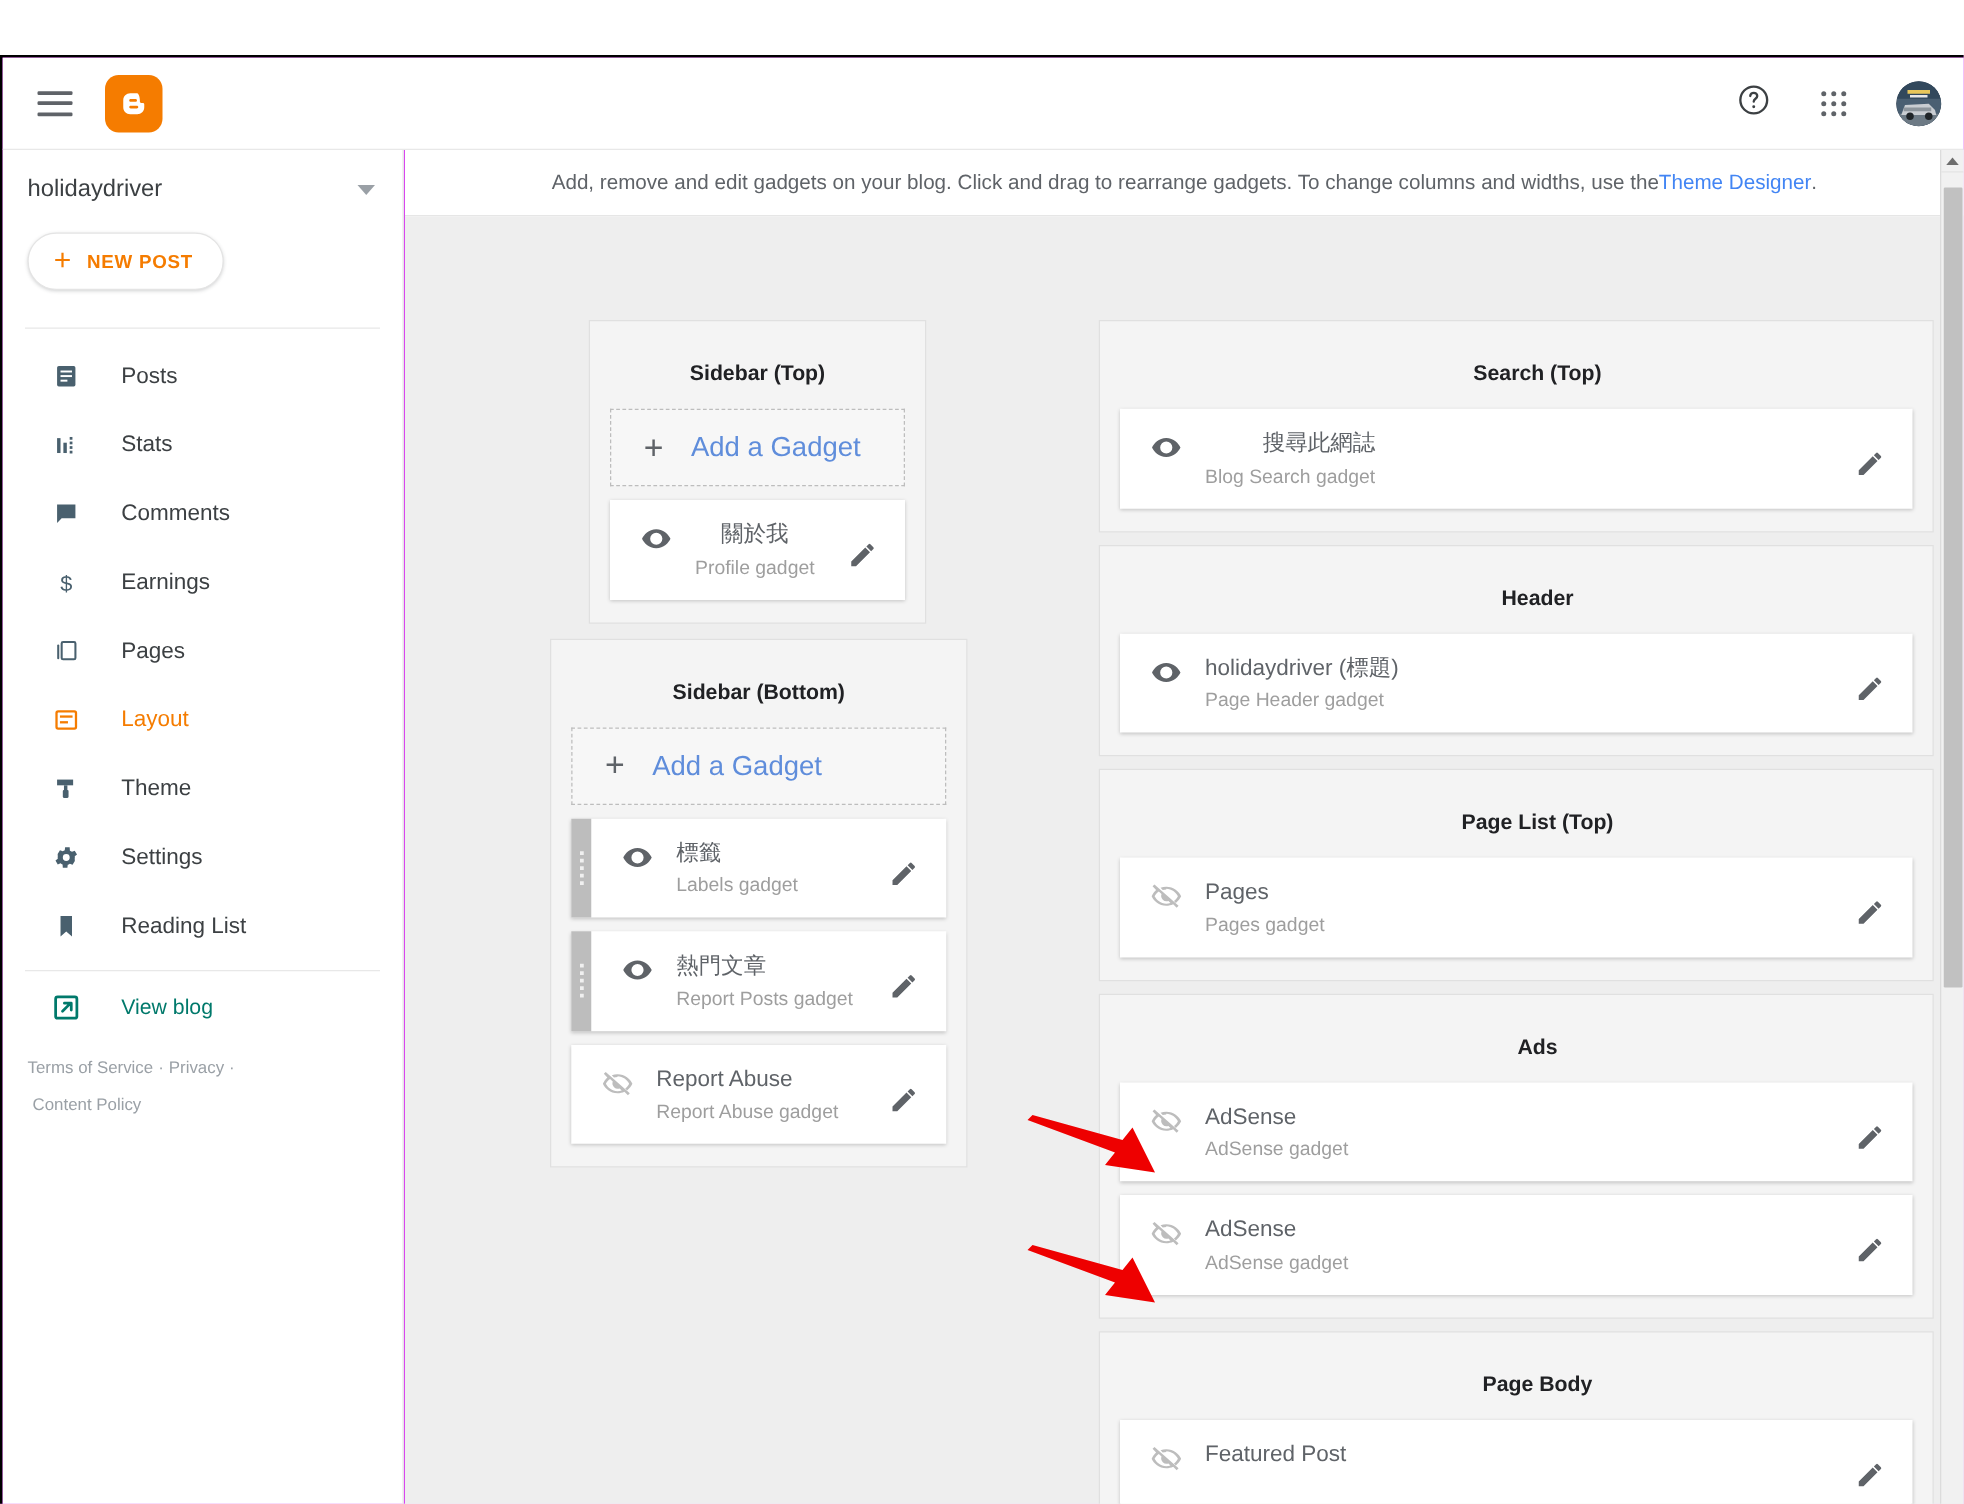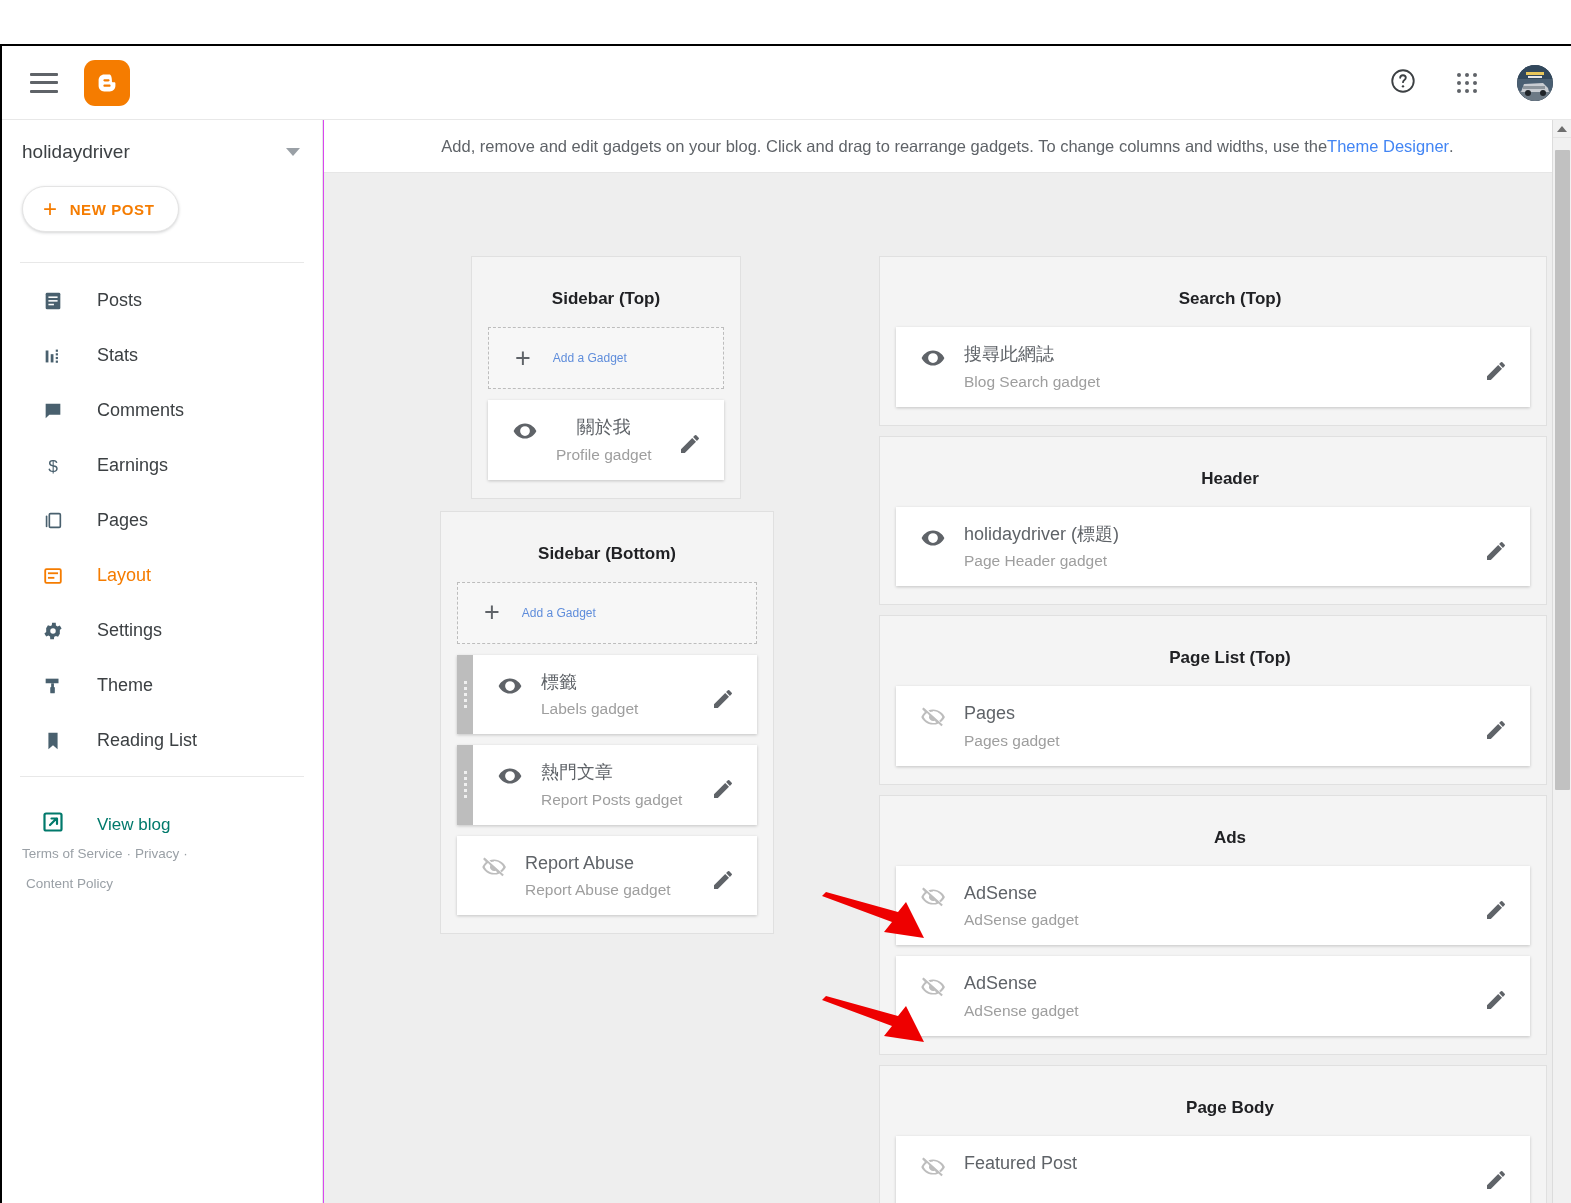--- a/index.html
+++ b/index.html
@@ -90,21 +90,21 @@
     height: 55px; padding-left: 38px; cursor: pointer;
     color: #3c4043;
   }
   .nav-item .ic { width: 26px; height: 26px; display:flex; align-items:center; justify-content:center; color:#49606e; flex:0 0 26px; }
   .nav-item .lbl { margin-left: 31px; font-size: 18px; }
   .nav-item.active { color: #f57c00; }
   .nav-item.active .ic { color: #f57c00; }
   .nav-item.active .lbl { font-weight: 500; }
   .nav-divider2 { height: 1px; background: #e8e8e8; margin: 8px 18px 0 18px; }
   .viewblog {
-    display: flex; align-items: flex-end;
+    display: flex; align-items: center;
     height: 58px; padding-left: 38px; cursor: pointer;
     color: #00796b;
   }
   .viewblog .ic { width:26px;height:26px;display:flex;align-items:center;justify-content:center;flex:0 0 26px; }
   .viewblog .lbl { margin-left: 31px; font-size: 17px; font-weight: 500; }
   .legal { padding: 4px 0 0 20px; color: #9aa0a6; font-size: 13.5px; line-height: 30px; }
   .legal a { color: #9aa0a6; text-decoration: none; cursor: pointer; }
   .legal .sep { padding: 0 4px; }
 
   
@@ -145,21 +145,21 @@
 
   .add-gadget {
     border: 1px dashed #bdbdbd;
     background: #f7f7f7;
     height: 62px;
     display: flex; align-items: center;
     cursor: pointer;
     padding-left: 26px; gap: 22px;
   }
   .add-gadget .plus { font-size: 27px; color: #5f6368; line-height: 1; font-weight:300; }
-  .add-gadget .lbl { font-size: 12px; color: #5f8ddb; }
+  .add-gadget .lbl { font-size: 22px; color: #5f8ddb; }
 
   .gadget {
     background: #fff;
     box-shadow: 0 1px 3px rgba(0,0,0,.20);
     display: flex; align-items: flex-start;
     position: relative;
     cursor: pointer;
   }
   .gadget .handle {
     width: 16px; align-self: stretch; background: #bdbdbd;
@@ -333,35 +333,35 @@
               <rect x="6.5" y="8" width="11" height="2" fill="currentColor"></rect>
               <rect x="6.5" y="13" width="7" height="2" fill="currentColor"></rect>
             </svg>
         </span>
         <span class="lbl">Layout</span>
       </div>
 
       <div class="nav-item">
         <span class="ic">
           <svg width="22" height="22" viewBox="0 0 24 24">
-              <path fill="currentColor" d="M19.4 13c0-.3.1-.7.1-1s0-.7-.1-1l2-1.6-2-3.4-2.4 1a7 7 0 0 0-1.8-1L15 3h-4l-.3 2.6c-.6.2-1.2.6-1.8 1l-2.4-1-2 3.4L4.6 11a8 8 0 0 0 0 2l-2 1.6 2 3.4 2.4-1c.5.4 1.1.8 1.8 1L9 21h4l.3-2.6c.6-.2 1.2-.6 1.8-1l2.4 1 2-3.4zM12 15a3 3 0 1 1 0-6 3 3 0 0 1 0 6z"></path>
-            </svg>
-        </span>
-        <span class="lbl">Settings</span>
-      </div>
-
-      <div class="nav-item">
-        <span class="ic">
-          <svg width="22" height="22" viewBox="0 0 24 24">
               <rect x="4" y="4" width="14" height="5" fill="currentColor"></rect>
               <rect x="10" y="9" width="3" height="5" fill="currentColor"></rect>
               <rect x="9" y="13" width="5" height="7" rx="1" fill="currentColor"></rect>
             </svg>
         </span>
         <span class="lbl">Theme</span>
+      </div>
+
+      <div class="nav-item">
+        <span class="ic">
+          <svg width="22" height="22" viewBox="0 0 24 24">
+              <path fill="currentColor" d="M19.4 13c0-.3.1-.7.1-1s0-.7-.1-1l2-1.6-2-3.4-2.4 1a7 7 0 0 0-1.8-1L15 3h-4l-.3 2.6c-.6.2-1.2.6-1.8 1l-2.4-1-2 3.4L4.6 11a8 8 0 0 0 0 2l-2 1.6 2 3.4 2.4-1c.5.4 1.1.8 1.8 1L9 21h4l.3-2.6c.6-.2 1.2-.6 1.8-1l2.4 1 2-3.4zM12 15a3 3 0 1 1 0-6 3 3 0 0 1 0 6z"></path>
+            </svg>
+        </span>
+        <span class="lbl">Settings</span>
       </div>
 
       <div class="nav-item">
         <span class="ic">
           <svg width="22" height="22" viewBox="0 0 24 24">
               <path fill="currentColor" d="M7 3h10v18l-5-4.5L7 21z"></path>
             </svg>
         </span>
         <span class="lbl">Reading List</span>
       </div>
@@ -498,21 +498,21 @@
                         <path fill="currentColor" d="M3 17.2V21h3.8L18 9.8l-3.8-3.8zM20.7 7.1a1 1 0 0 0 0-1.4l-2.4-2.4a1 1 0 0 0-1.4 0l-1.8 1.8 3.8 3.8z"></path>
                       </svg></span>
                   </div>
                 </div>
               </div>
             </div>
           </div>
         <div class="col-right" id="col-right" style="top: 83px;">
             <div class="section" style="margin-bottom: 10px;">
               <div class="section-title left">Search (Top)</div>
-              <div style="display: flex; flex-direction: column; gap: 11px; margin-top: 0px;">
+              <div style="display: flex; flex-direction: column; gap: 11px; margin-top: 0px; text-align: right;">
                 <div class="gadget">
                   <div class="body">
                     <span class="eye">
                       <svg width="26" height="26" viewBox="0 0 24 24">
                         <path fill="currentColor" d="M12 5C6.5 5 2.7 9.2 1.5 12c1.2 2.8 5 7 10.5 7s9.3-4.2 10.5-7C21.3 9.2 17.5 5 12 5zm0 11.5A4.5 4.5 0 1 1 12 7.5a4.5 4.5 0 0 1 0 9z"></path>
                         <circle cx="12" cy="12" r="2.4" fill="#fff"></circle>
                       </svg>
                     </span>
                     <span class="texts">
                       <div class="g-title">搜尋此網誌</div>

